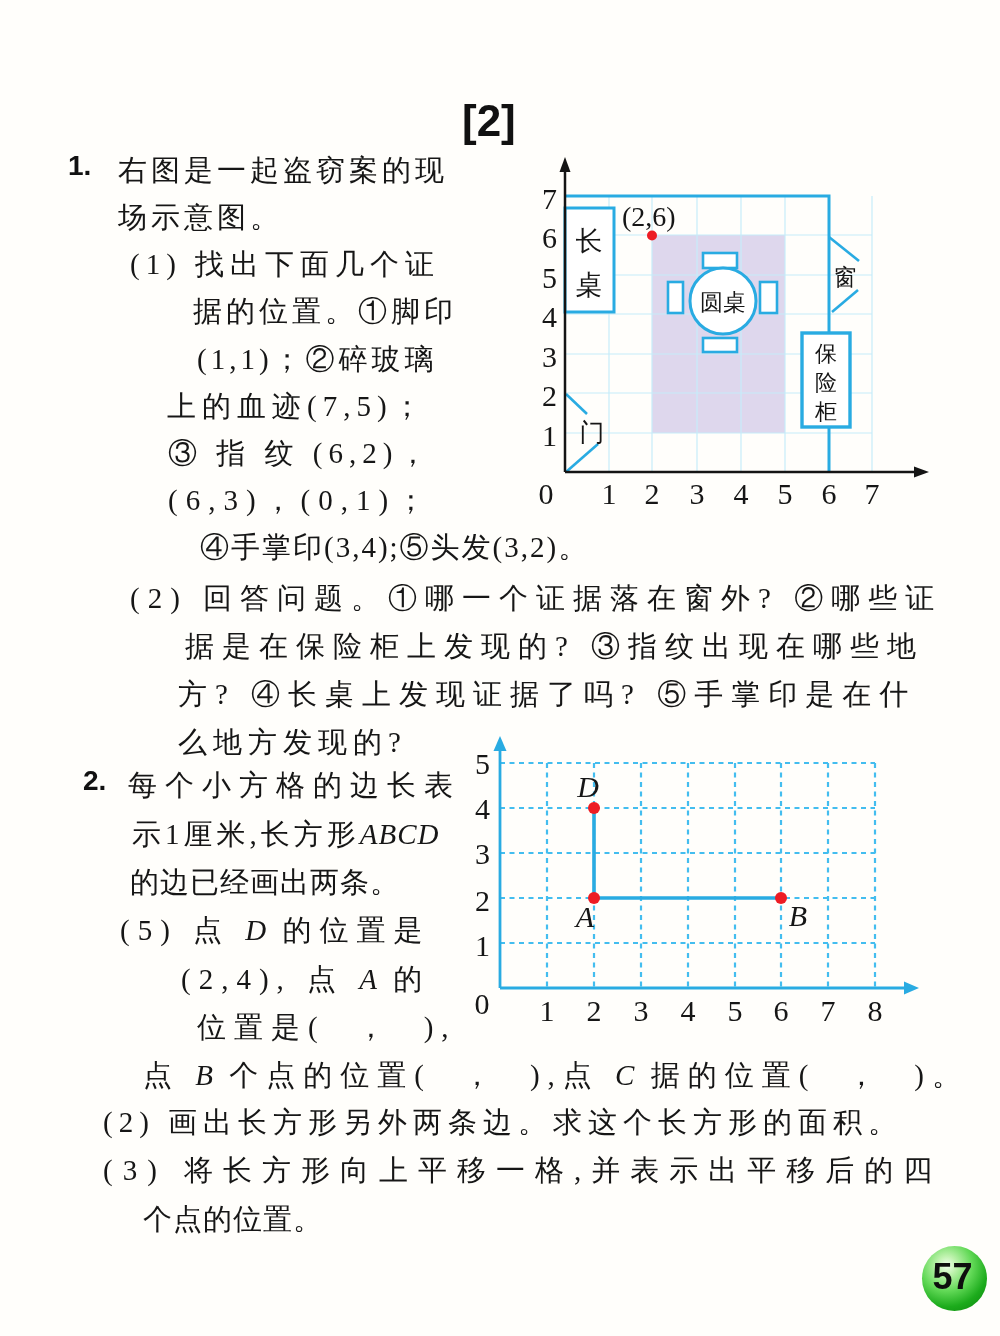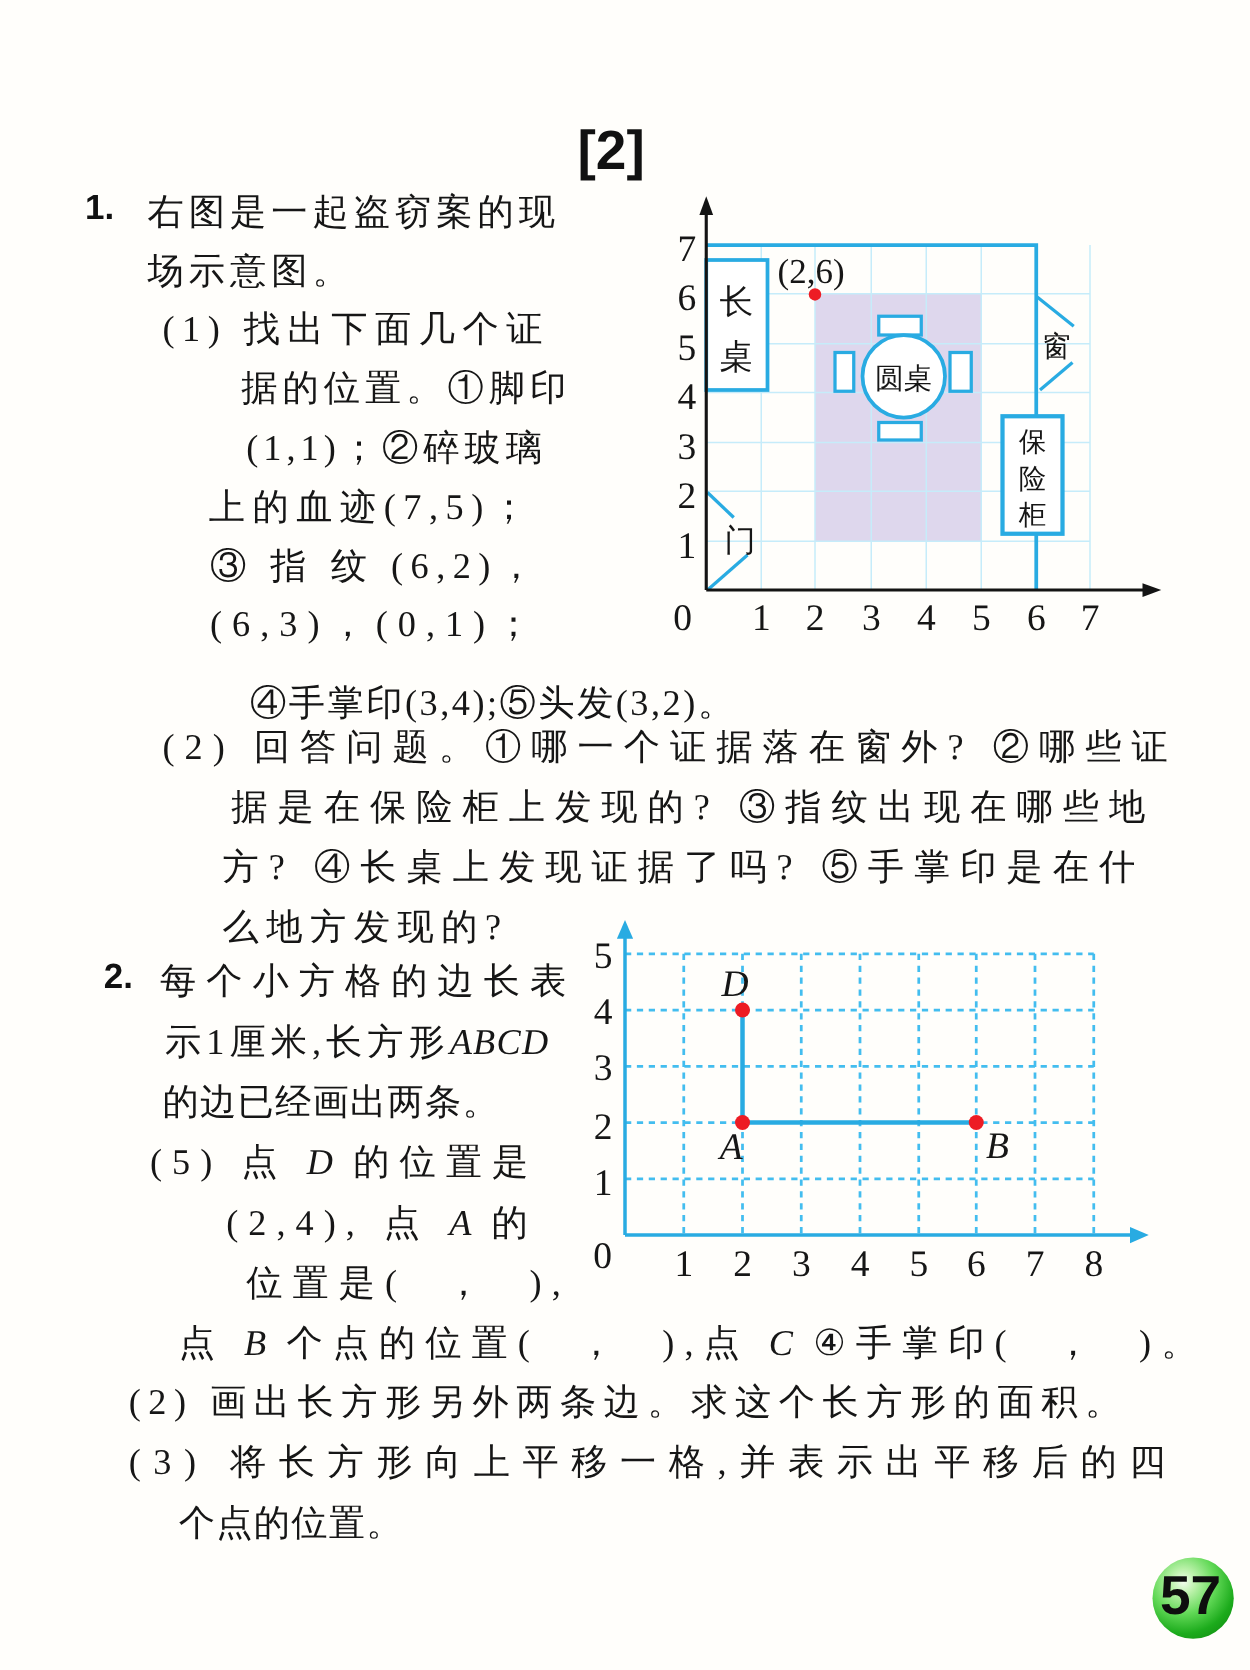--- a/index.html
+++ b/index.html
@@ -5,32 +5,32 @@
   html,body{margin:0;padding:0;}
   body{width:1000px;height:1336px;background:#ffffff;}
   .page{position:relative;width:1000px;height:1336px;background:#fffefb;overflow:hidden;
         font-family:"Liberation Serif",serif;color:#161616;}
   .title{position:absolute;left:462px;top:96px;font-family:"Liberation Sans",sans-serif;
          font-weight:800;font-size:44px;color:#111;}
   .pn{position:absolute;font-family:"Liberation Sans",sans-serif;font-weight:600;
       font-size:28px;color:#111;}
   .tl{position:absolute;font-size:29px;letter-spacing:4px;white-space:pre;line-height:36px;}
   .s0{letter-spacing:1px;}
-  .s2{letter-spacing:2px;margin-top:16px;}
+  .s2{letter-spacing:2px;}
   .s6{letter-spacing:6px;}
   .s8{letter-spacing:8px;}
   .s10{letter-spacing:10px;}
   .it{font-style:italic;letter-spacing:1px;}
   .diag{position:absolute;}
   svg text{font-family:"Liberation Serif",serif;fill:#161616;}
   .ball{position:absolute;left:922px;top:1246px;width:65px;height:65px;border-radius:50%;
         background:radial-gradient(circle at 38% 30%, #f4feef 0%, #bdf2ac 16%, #62d957 42%,
                    #1cab1c 68%, #0a7c0a 100%);
         display:flex;align-items:center;justify-content:center;}
-  .ball span{font-family:"Liberation Sans",sans-serif;font-weight:700;font-size:44px;
+  .ball span{font-family:"Liberation Sans",sans-serif;font-weight:700;font-size:36px;
              color:#0e0e0e;transform:translate(-2px,-2px);}
 </style>
 </head>
 <body>
 
 <div class="page">
 
   <div class="title">[2]</div>
 
   <div class="pn" style="left:68px;top:150px">1.</div>
@@ -134,21 +134,21 @@
     </g>
   </svg>
 
   <div class="pn" style="left:83px;top:765px">2.</div>
   <div class="tl s8" style="left:128px;top:767px">每个小方格的边长表</div>
   <div class="tl" style="left:132px;top:816px"><span>示1厘米,长方形</span><span class="it">ABCD</span></div>
   <div class="tl s0" style="left:130px;top:864px">的边已经画出两条。</div>
   <div class="tl s8" style="left:120px;top:912px"><span>(5) 点 </span><span class="it">D</span><span> 的位置是</span></div>
   <div class="tl s8" style="left:181px;top:961px"><span>(2,4), 点 </span><span class="it">A</span><span> 的</span></div>
   <div class="tl s8" style="left:197px;top:1009px">位置是(  ，  ),</div>
-  <div class="tl s8" style="left:143px;top:1057px"><span>点 </span><span class="it">B</span><span> 个点的位置(  ，  ),点 </span><span class="it">C</span><span> ④手掌印(  ，  )。</span></div>
+  <div class="tl s8" style="left:143px;top:1057px"><span>点 </span><span class="it">B</span><span> 个点的位置(  ，  ),点 </span><span class="it">C</span><span> 据的位置(  ，  )。</span></div>
   <div class="tl s6" style="left:103px;top:1104px">(2) 画出长方形另外两条边。求这个长方形的面积。</div>
   <div class="tl s10" style="left:103px;top:1152px">(3) 将长方形向上平移一格,并表示出平移后的四</div>
   <div class="tl s0" style="left:143px;top:1201px">个点的位置。</div>
 
   <svg class="diag" style="left:440px;top:731px" width="545" height="302" viewBox="0 0 545 302">
 
     <g stroke="#43bdef" stroke-width="2.2" stroke-dasharray="5 4.5">
       <line x1="107" y1="32" x2="107" y2="257"></line>
         <line x1="154" y1="32" x2="154" y2="257"></line>
       <line x1="201" y1="32" x2="201" y2="257"></line>

